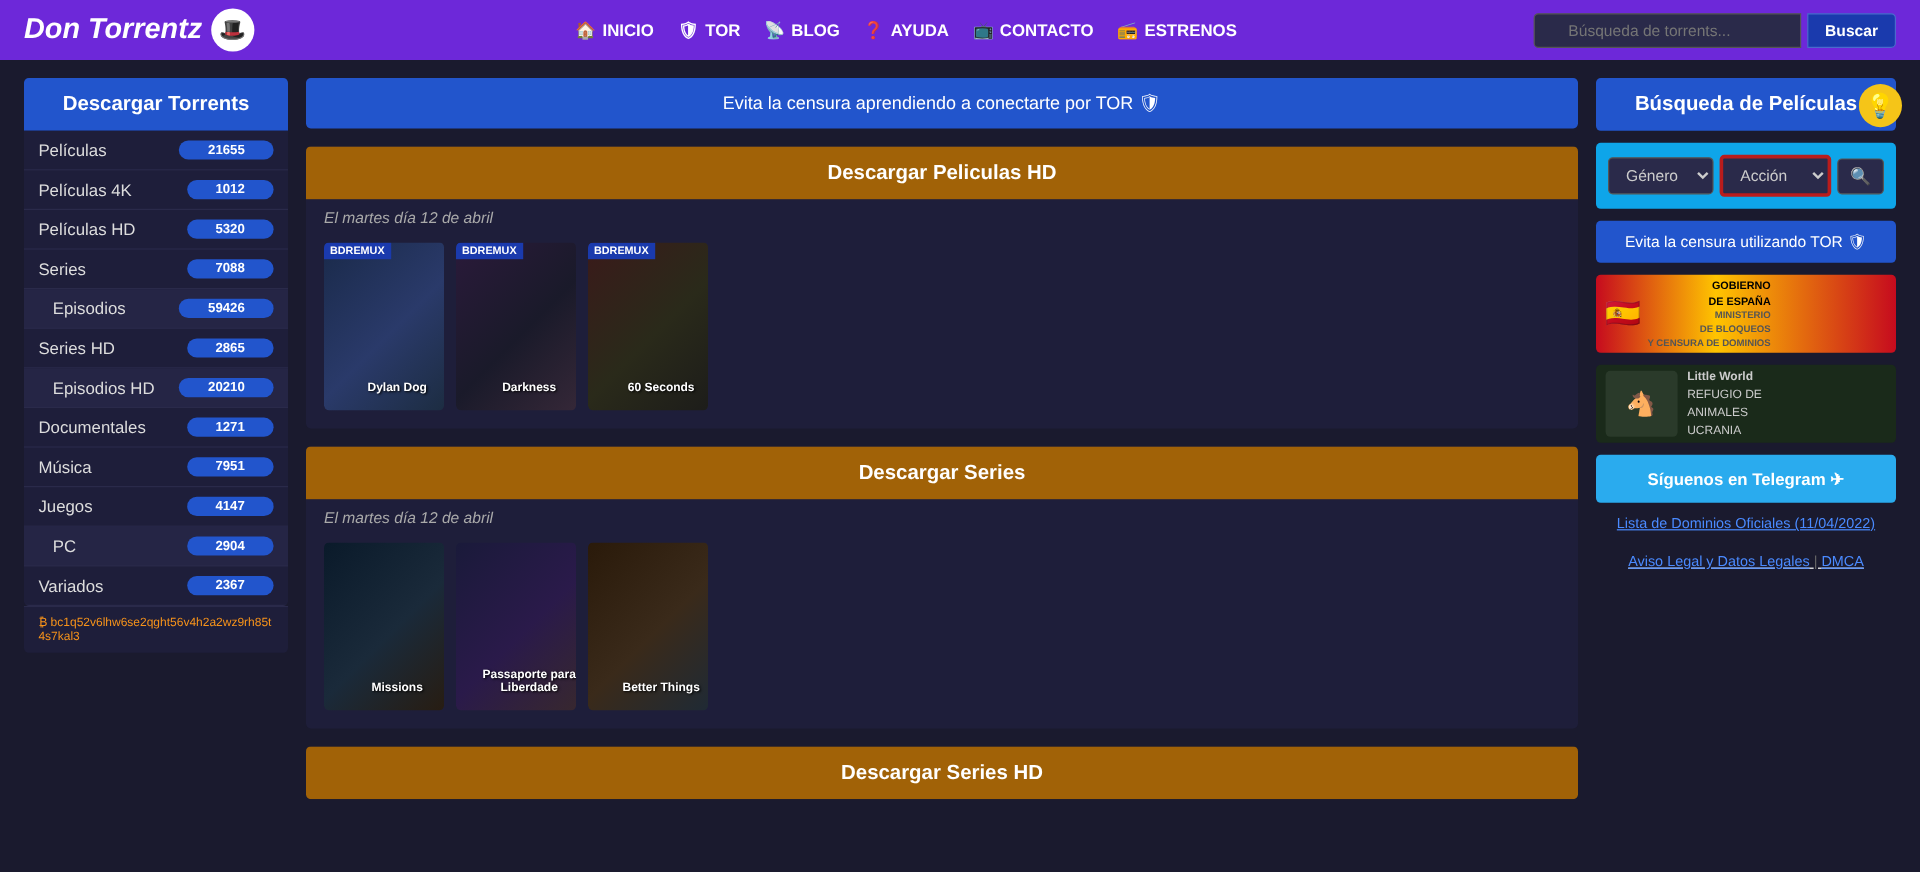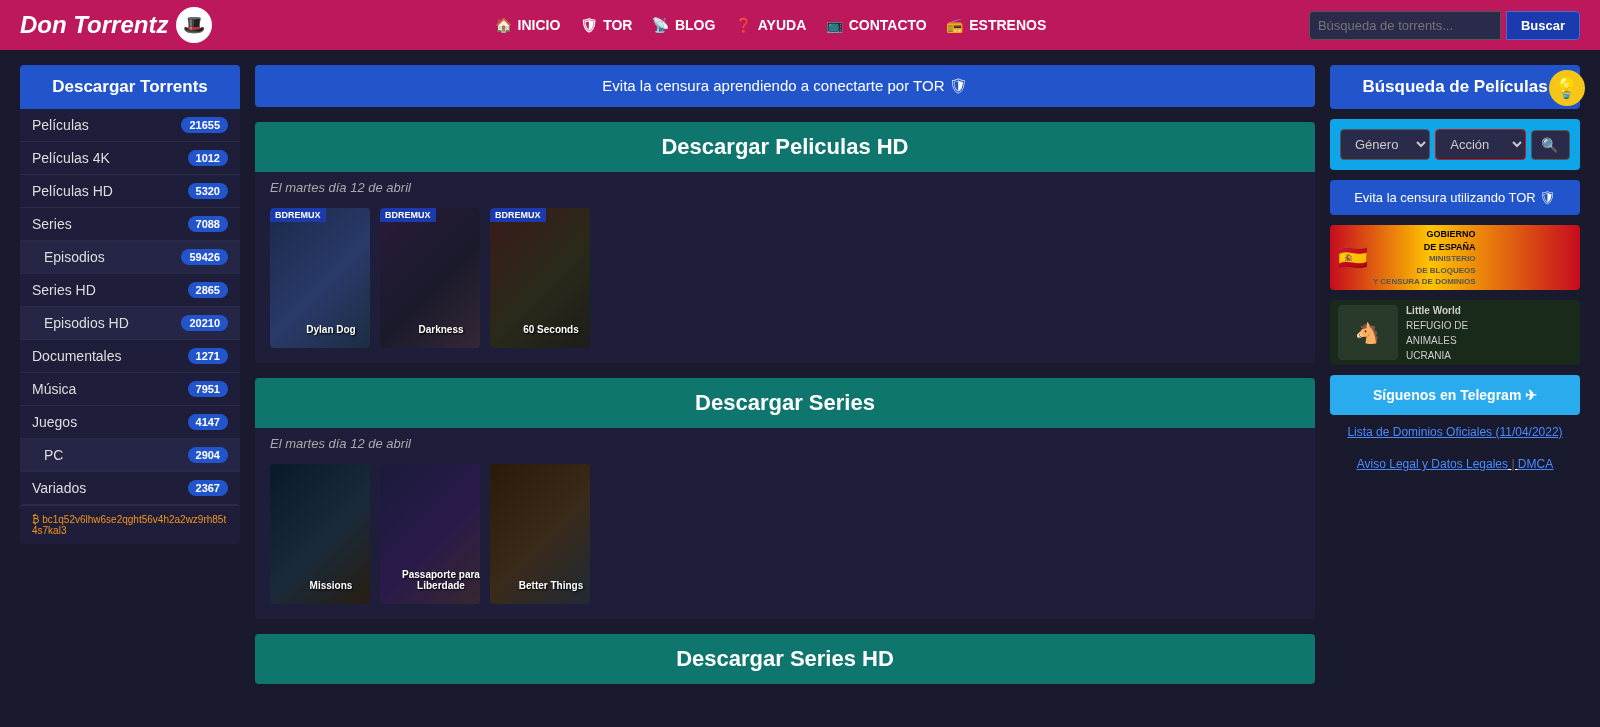--- a/index.html
+++ b/index.html
@@ -5,21 +5,21 @@
     * { box-sizing: border-box; margin: 0; padding: 0; }
     body {
       font-family: Arial, sans-serif;
       background: #1a1a2e;
       color: #fff;
       min-height: 727px;
     }
 
     
     header {
-      background: #be185d;
+      background: #6d28d9;
       display: flex;
       align-items: center;
       padding: 0 20px;
       height: 50px;
       gap: 10px;
     }
     .logo-area {
       display: flex;
       align-items: center;
       gap: 8px;
@@ -60,23 +60,23 @@
     }
     .search-area {
       display: flex;
       align-items: center;
       gap: 5px;
     }
     .search-input {
       background: #2a2a4a;
       border: 1px solid #555;
       color: #aaa;
-      padding: 6px 8px;
+      padding: 6px 28px;
       border-radius: 4px 0 0 4px;
-      width: 192px;
+      width: 223px;
       font-size: 13px;
     }
     .search-btn {
       background: #1a3aad;
       color: #fff;
       border: 1px solid #4a6acd;
       padding: 6px 14px;
       border-radius: 0 4px 4px 0;
       cursor: pointer;
       font-size: 13px;
@@ -121,21 +121,21 @@
       color: #ddd;
     }
     .sidebar-item.indented {
       padding-left: 24px;
       background: #252545;
     }
     .badge {
       background: #2255cc;
       color: #fff;
       border-radius: 10px;
-      padding: 2px 8px;
+      padding: 2px 24px;
       font-size: 11px;
       font-weight: bold;
     }
     .bitcoin-addr {
       background: #1e1e3a;
       padding: 8px 12px;
       font-size: 10px;
       color: #f7931a;
       word-break: break-all;
       border-top: 1px solid #2a2a4a;
@@ -157,25 +157,25 @@
       border-radius: 4px;
       font-size: 15px;
       cursor: pointer;
     }
     .section-block {
       background: #1e1e3a;
       border-radius: 4px;
       overflow: hidden;
     }
     .section-header {
-      background: #0f766e;
+      background: #a16207;
       color: #fff;
       text-align: center;
       padding: 12px;
-      font-size: 22px;
+      font-size: 17px;
       font-weight: bold;
     }
     .section-date {
       color: #aaa;
       font-size: 13px;
       padding: 8px 15px;
       font-style: italic;
     }
     .movie-grid {
       display: flex;
@@ -246,21 +246,21 @@
       background: #2a2a4a;
       border: 1px solid #555;
       color: #ccc;
       padding: 6px 10px;
       border-radius: 4px;
       font-size: 13px;
       flex: 1;
     }
     .action-select {
       background: #2a2a4a;
-      border: 1px solid #b91c1c;
+      border: 3px solid #b91c1c;
       color: #ccc;
       padding: 6px 10px;
       border-radius: 4px;
       font-size: 13px;
       flex: 1;
     }
     .search-icon-btn {
       background: #2a2a4a;
       border: 1px solid #555;
       color: #fff;

